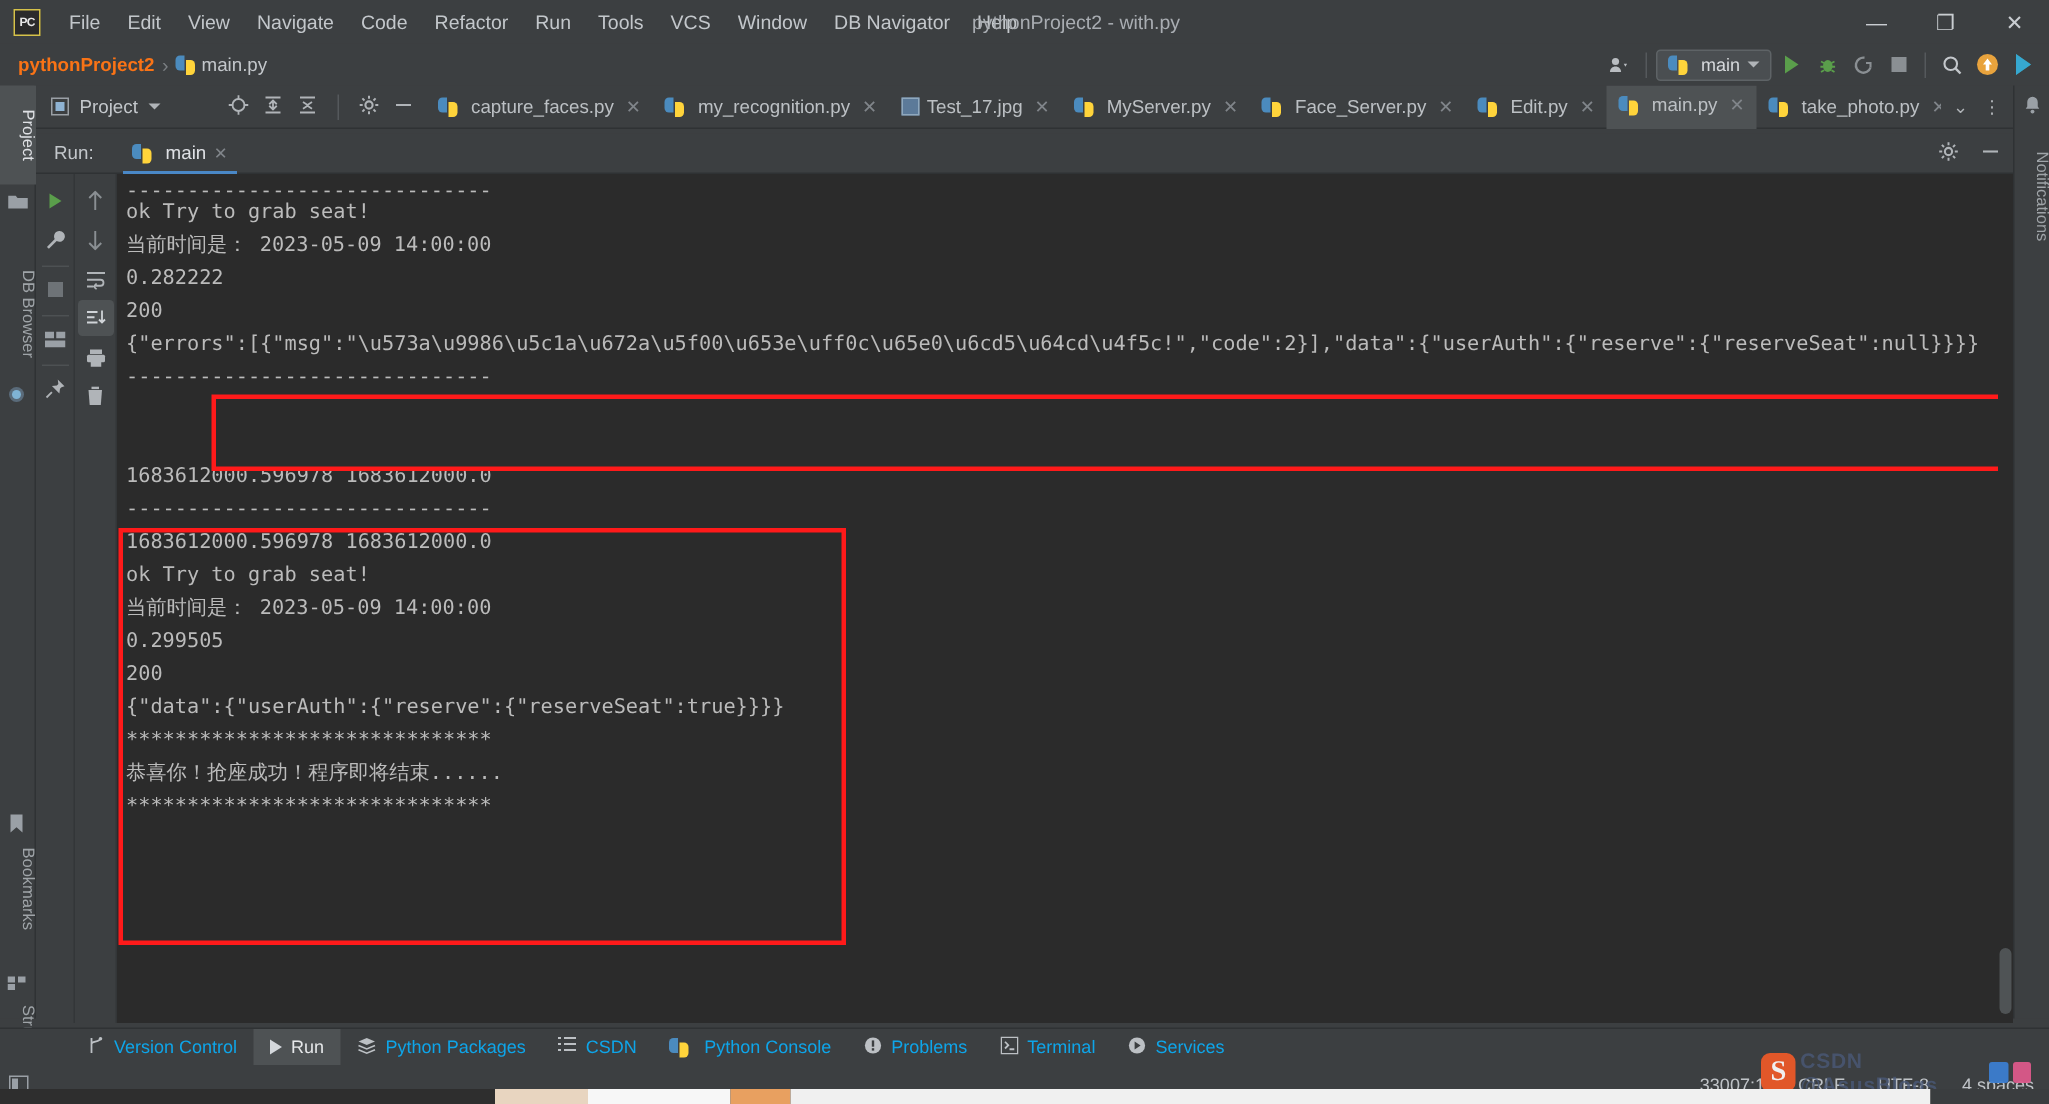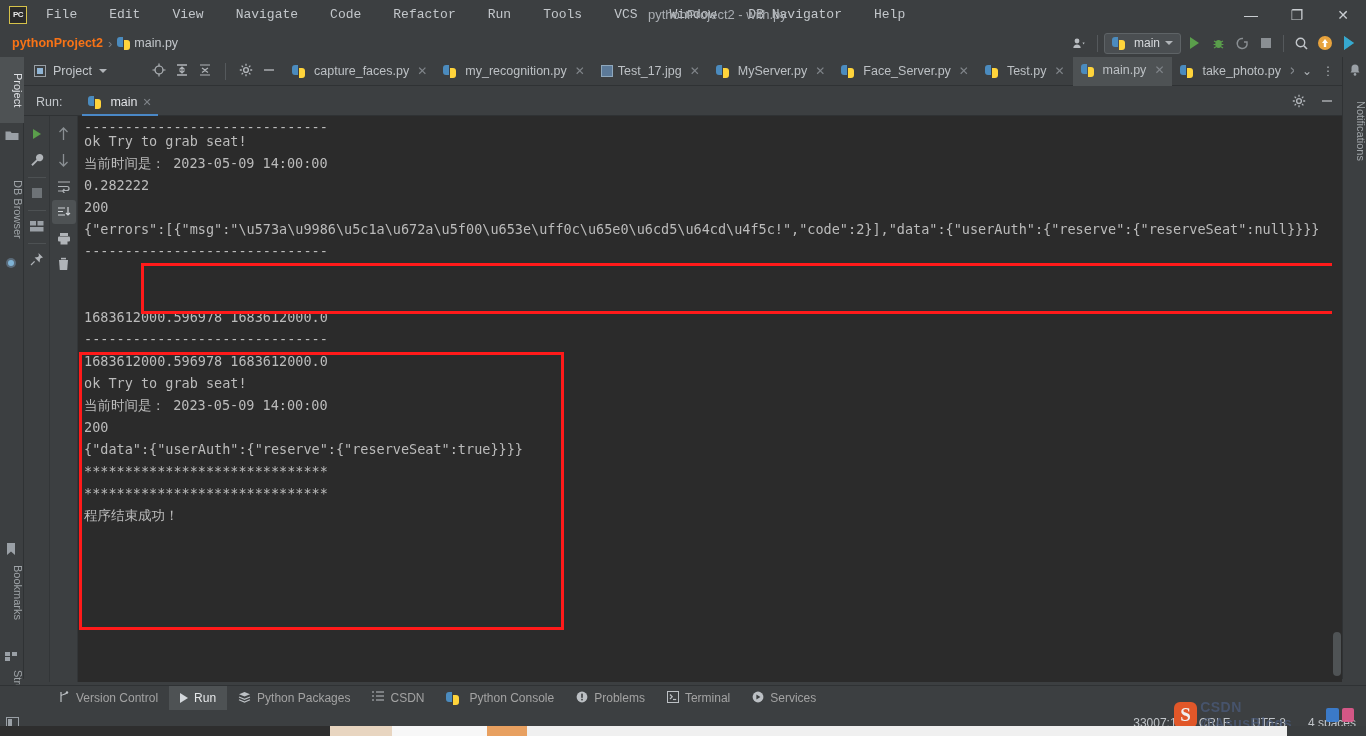--- a/index.html
+++ b/index.html
@@ -15,21 +15,21 @@
   .titlebar {
     position: absolute; left:0; top:0; width:1366px; height:29px;
     background:#3c3f41; display:flex; align-items:center;
   }
   .pc-logo {
     width:18px; height:18px; margin-left:9px; margin-right:10px;
     border:1px solid #d6c24a; background:#2b2b2b; color:#e8e8e8;
     font-size:8px; font-weight:bold; display:flex; align-items:center; justify-content:center;
     letter-spacing:-0.5px;
   }
-  .menu { display:flex; align-items:center; gap:14px;font-family:Liberation Mono, monospace; }
+  .menu { display:flex; align-items:center; gap:0px; }
   .menu-item {
     color:#c3c7cb; font-size:13px; padding:4px 9px; white-space:nowrap; cursor:default;
   }
   .win-title {
     position:absolute; left:648px; top:7px; color:#a9adb2; font-size:13px; white-space:nowrap;
   }
   .win-btns { position:absolute; right:0; top:0; height:29px; display:flex; }
   .win-btn {
     width:46px; height:29px; display:flex; align-items:center; justify-content:center;
     color:#c9cdd1; font-size:14px;
@@ -146,21 +146,21 @@
   .cscroll { position:absolute; right:0; top:0; width:10px; height:566px; background:#2b2b2b; }
   .cscroll .thumb { position:absolute; right:1px; bottom:6px; width:8px; height:44px; background:#4f5355; border-radius:4px; }
 
   
   .bottombar {
     position:absolute; left:0; top:685px; width:1366px; height:25px;
     background:#3c3f41; display:flex; align-items:center; border-top:1px solid #2f3234;
   }
   .bb-item {
     display:flex; align-items:center; gap:6px; padding:0 11px; height:25px;
-    color:#a3a3a3; font-size:12px; white-space:nowrap;
+    color:#0ea5e9; font-size:12px; white-space:nowrap;
   }
   .bb-item.active { background:#4e5254; color:#e6e8ea; }
   .bb-item:first-child { margin-left:48px; }
 
   
   .statusbar {
     position:absolute; left:0; top:710px; width:1366px; height:26px;
     background:#3c3f41; display:flex; align-items:center;
   }
   .sb-left { width:24px; display:flex; align-items:center; justify-content:center; color:#9aa0a6; }
@@ -374,21 +374,21 @@
         <span>MyServer.py</span>
         <span class="x">✕</span>
       </div>
       <div class="etab">
         <span class="py-ico"></span>
         <span>Face_Server.py</span>
         <span class="x">✕</span>
       </div>
       <div class="etab">
         <span class="py-ico"></span>
-        <span>Test.py</span>
+        <span>Edit.py</span>
         <span class="x">✕</span>
       </div>
       <div class="etab active">
         <span class="py-ico"></span>
         <span>main.py</span>
         <span class="x">✕</span>
       </div>
       <div class="etab">
         <span class="py-ico"></span>
         <span>take_photo.py</span>
@@ -503,25 +503,26 @@
         <div class="cline">200</div>
         <div class="cline">{"errors":[{"msg":"\u573a\u9986\u5c1a\u672a\u5f00\u653e\uff0c\u65e0\u6cd5\u64cd\u4f5c!","code":2}],"data":{"userAuth":{"reserve":{"reserveSeat":null}}}}</div>
         <div class="cline">------------------------------</div>
         <div class="cline"></div>
         <div class="spacer"></div>
         <div class="cline">1683612000.596978 1683612000.0</div>
         <div class="cline">------------------------------</div>
         <div class="cline">1683612000.596978 1683612000.0</div>
         <div class="cline">ok Try to grab seat!</div>
         <div class="cline">当前时间是： 2023-05-09 14:00:00</div>
+        <div class="cline">0.299505</div>
         <div class="cline">200</div>
         <div class="cline">{"data":{"userAuth":{"reserve":{"reserveSeat":true}}}}</div>
         <div class="cline">******************************</div>
+        <div class="cline">恭喜你！抢座成功！程序即将结束......</div>
         <div class="cline">******************************</div>
-        <div class="cline">程序结束成功！</div>
         <div class="spacer"></div>
 
         <div class="redbox" id="redbox-json"></div>
         <div class="redbox" id="redbox-block"></div>
 
         <div class="cscroll">
           <div class="thumb"></div>
         </div>
       </div>
     </div>

